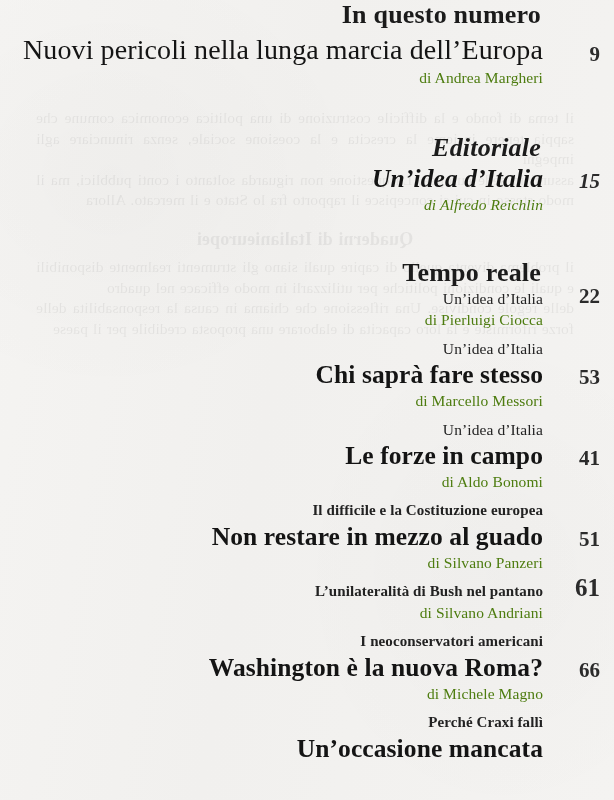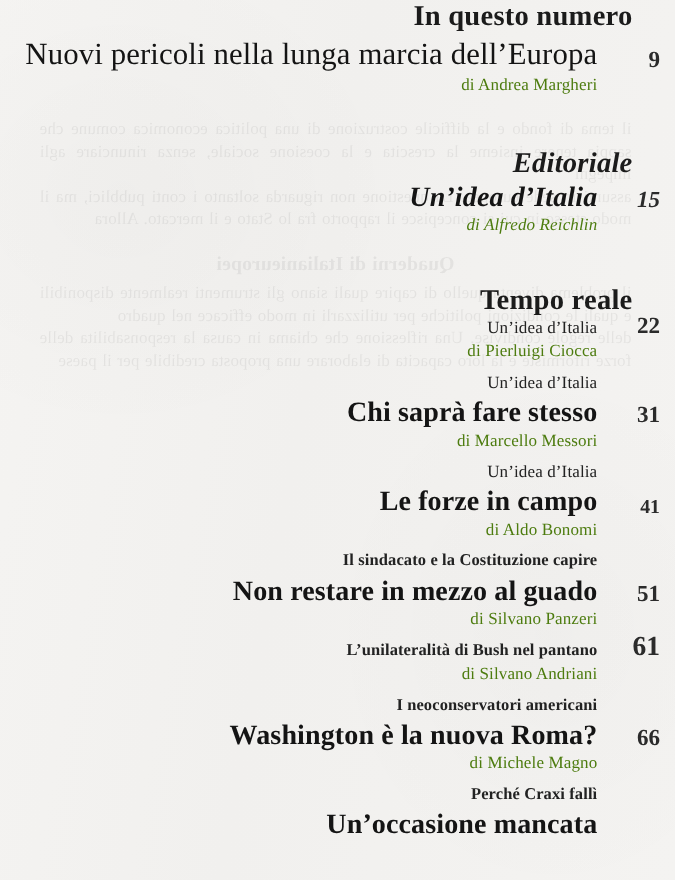--- a/index.html
+++ b/index.html
@@ -74,21 +74,21 @@
     text-align: right;
     font-weight: bold;
     color: #2b2b2b;
   }
 
   .section-heading {
     font-weight: bold;
     font-size: 26px;
     line-height: 30px;
     text-align: right;
-    padding-right: 39px;
+    padding-right: 73px;
     color: #1b1b1b;
     letter-spacing: 0.2px;
   }
 
   .kicker {
     font-size: 15.5px;
     line-height: 21px;
     color: #222;
     letter-spacing: 0.1px;
   }
@@ -169,36 +169,36 @@
       <div class="row">
         <span class="pageno" style="font-size:21px;">22</span>
       </div>
       <div class="row"><span class="byline">di Pierluigi Ciocca</span></div>
     </div>
 
     <div class="entry">
       <div class="row"><span class="kicker">Un’idea d’Italia</span></div>
       <div class="row">
         <span class="title t-big">Chi saprà fare stesso</span>
-        <span class="pageno" style="font-size:21px;">31</span>
+        <span class="pageno" style="font-size:21px;">53</span>
       </div>
       <div class="row"><span class="byline">di Marcello Messori</span></div>
     </div>
 
     <div class="entry">
       <div class="row"><span class="kicker">Un’idea d’Italia</span></div>
       <div class="row">
         <span class="title t-big">Le forze in campo</span>
-        <span class="pageno" style="font-size:18px;">41</span>
+        <span class="pageno" style="font-size:21px;">41</span>
       </div>
       <div class="row"><span class="byline">di Aldo Bonomi</span></div>
     </div>
 
     <div class="entry">
-      <div class="row"><span class="kicker strong">Il sindacato e la Costituzione capire</span></div>
+      <div class="row"><span class="kicker strong">Il difficile e la Costituzione europea</span></div>
       <div class="row">
         <span class="title t-big">Non restare in mezzo al guado</span>
         <span class="pageno" style="font-size:21px;">51</span>
       </div>
       <div class="row"><span class="byline">di Silvano Panzeri</span></div>
     </div>
 
     <div class="entry">
       <div class="row"><span class="kicker strong">L’unilateralità di Bush nel pantano</span></div>
       <div class="row">

